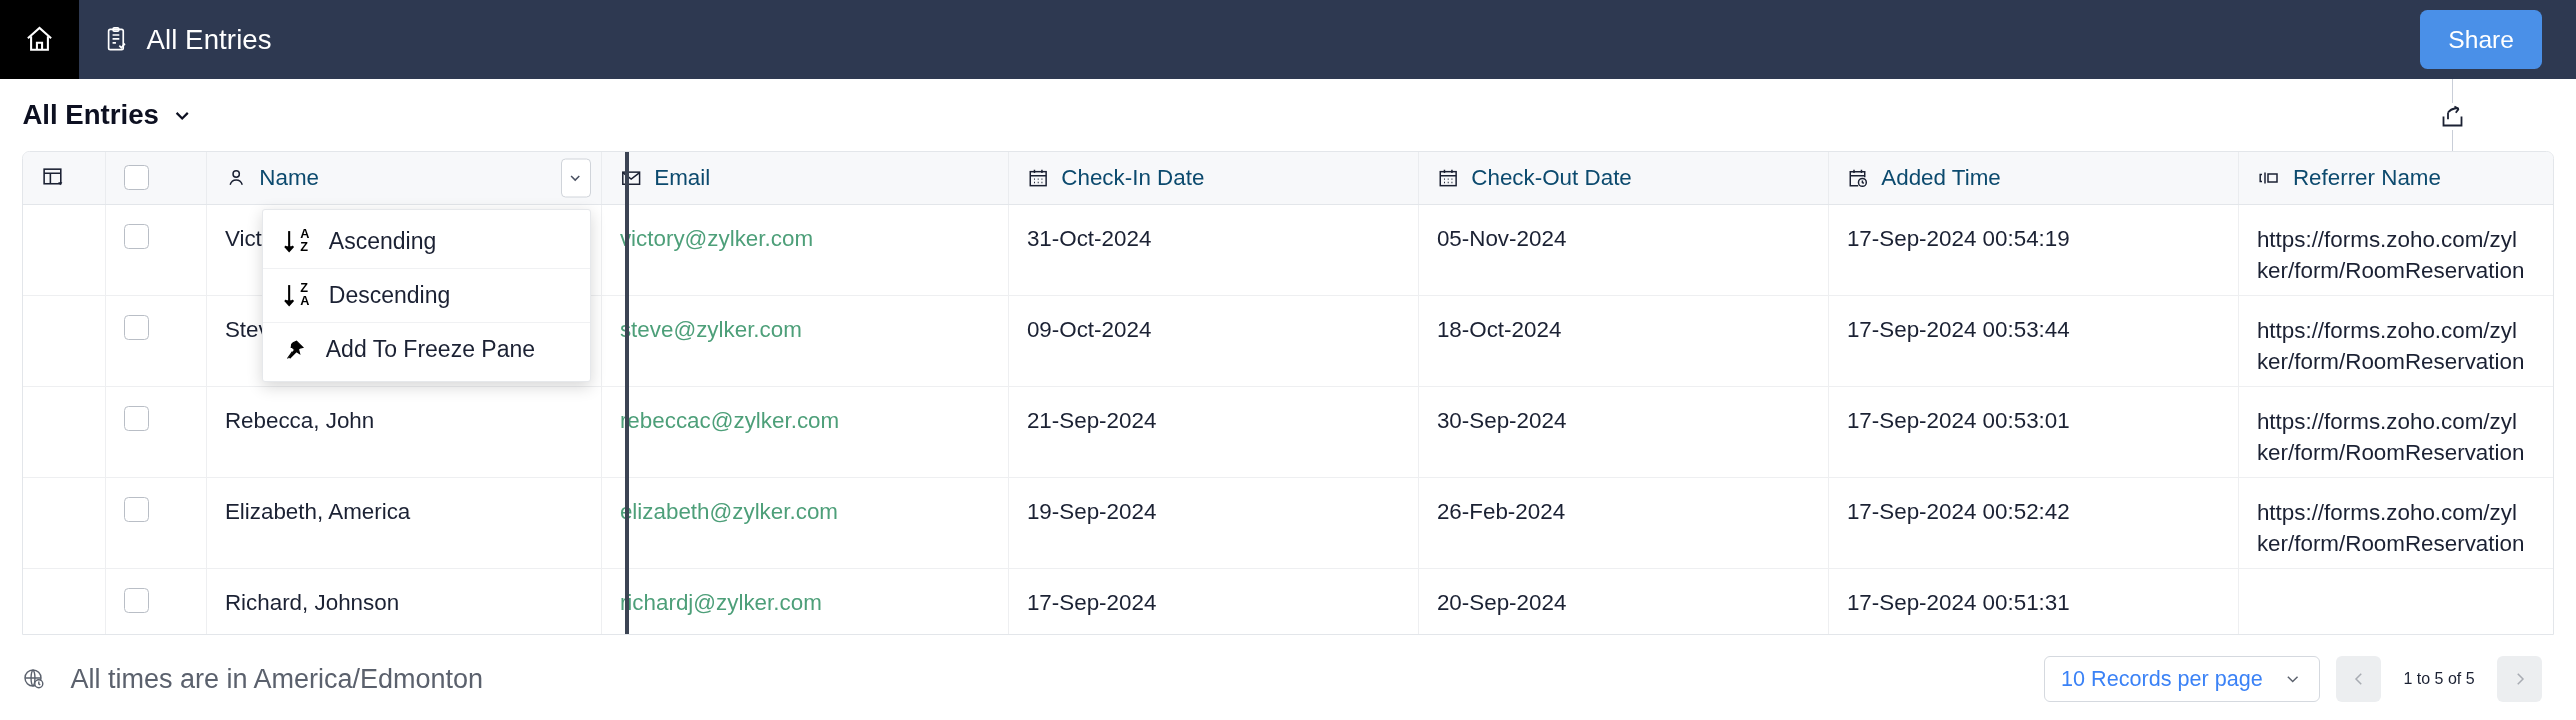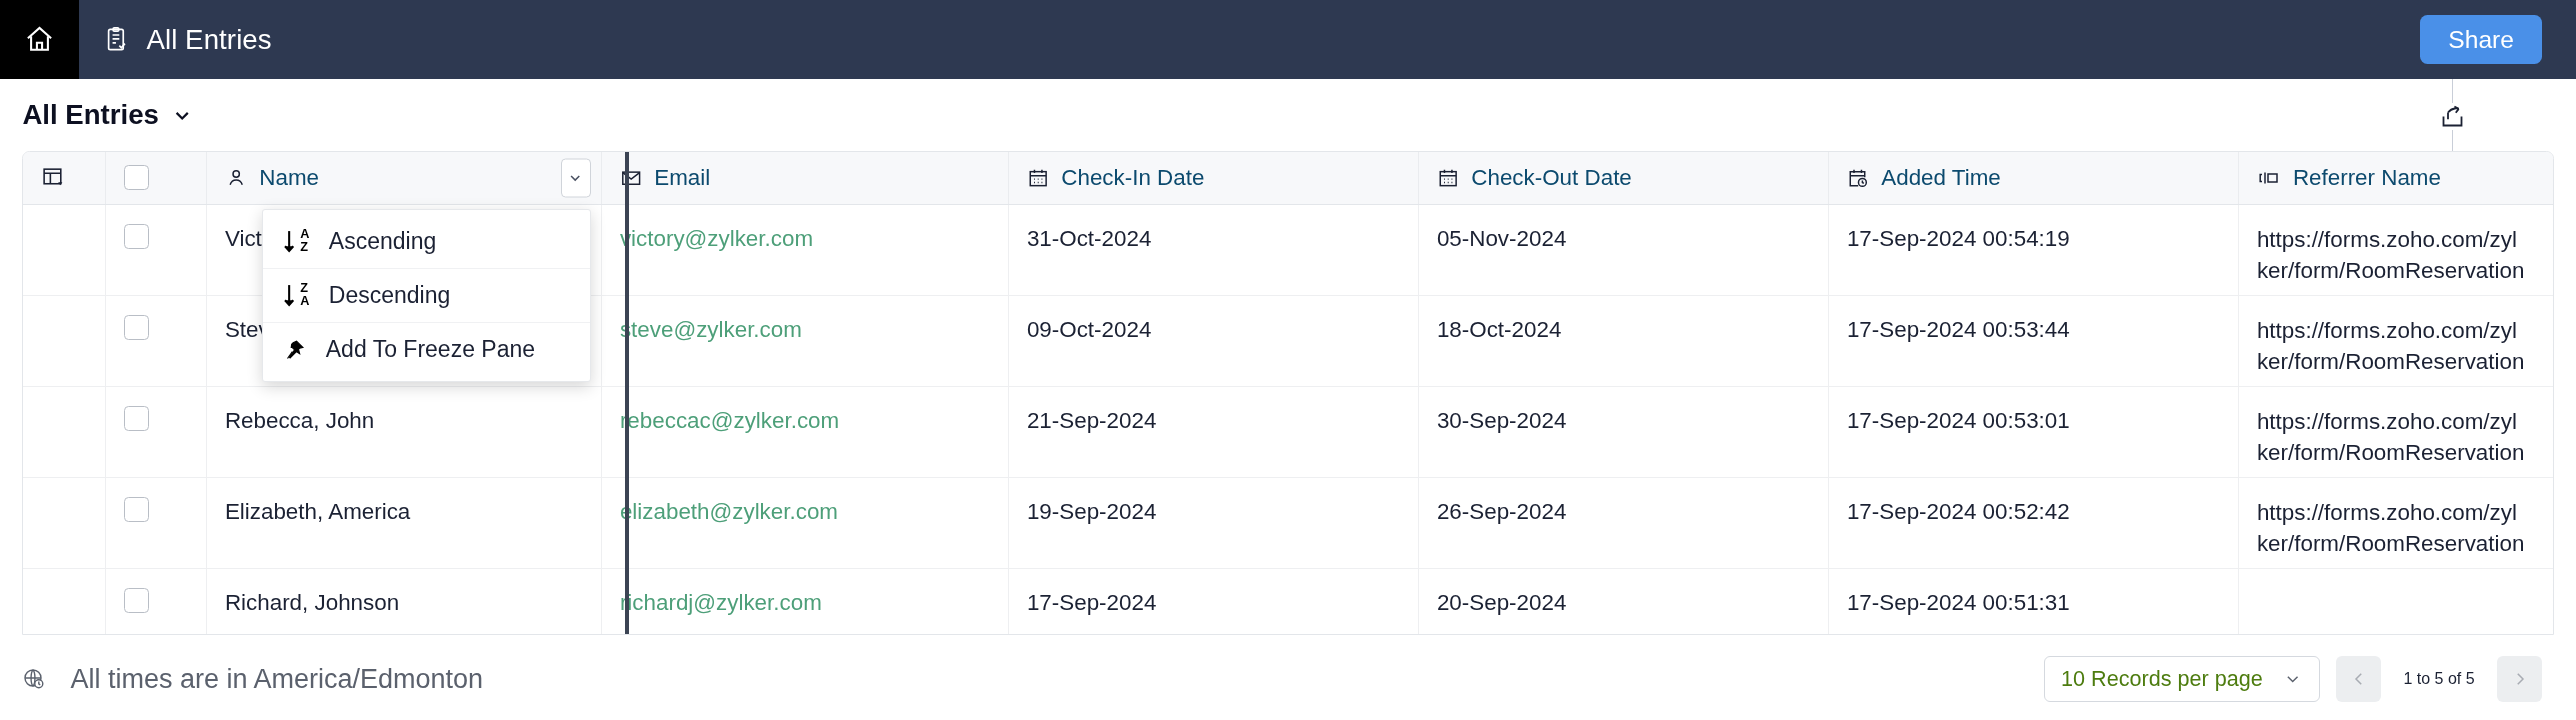--- a/index.html
+++ b/index.html
@@ -36,21 +36,21 @@
   .topbar-actions {
     margin-left: auto;
     display: flex; align-items: center; gap: 25px;
     margin-right: 34px;
   }
   .btn {
     border: none; color: #fff;
     font-size: 24.6px;
     font-family: "Liberation Sans", sans-serif;
     border-radius: 7.5px;
-    height: 49px;
+    height: 59px;
     padding: 0 28px;
     cursor: pointer;
     display: flex; align-items: center; justify-content: center;
     white-space: nowrap;
   }
   .btn-share { background: #4a90e8; }
   .btn-new   { background: #4aa183; }
 
   
   .toolbar {
@@ -206,21 +206,21 @@
     display: flex; align-items: center; gap: 24px;
     font-size: 27px; color: #5b616d;
   }
   .pager { margin-left: auto; display: flex; align-items: center; gap: 16.4px; }
   .select-box {
     border: 0.7px solid #d5d9df;
     border-radius: 6px;
     height: 46px; min-width: 276px;
     display: flex; align-items: center; justify-content: space-between;
     padding: 0 16.4px;
-    font-size: 21.6px; color: #4d7c0f;
+    font-size: 21.6px; color: #3b82f6;
     cursor: pointer; background: #fff; margin-left: 36px;
   }
   .pg-btn {
     width: 45px; height: 46px;
     background: #eceef0;
     border: none; border-radius: 6px;
     display: flex; align-items: center; justify-content: center;
     cursor: pointer;
   }
   .pg-count { font-size: 16px; color: #1b2133; padding: 0 6px; white-space: nowrap; }
@@ -468,21 +468,21 @@
         <td class="ref-cell">
             <span class="ref-text">https://forms.zoho.com/zylker/form/RoomReservationForm1/thankyou</span>
           </td>
       </tr>
       <tr>
         <td></td>
         <td><span class="chk"></span></td>
         <td>Elizabeth, America</td>
         <td><span class="email-link">elizabeth@zylker.com</span></td>
         <td>19-Sep-2024</td>
-        <td>26-Sep-2024</td>
+        <td>26-Feb-2024</td>
         <td>17-Sep-2024 00:52:42</td>
         <td class="ref-cell">
             <span class="ref-text">https://forms.zoho.com/zylker/form/RoomReservationForm1/thankyou</span>
           </td>
       </tr>
       <tr>
         <td></td>
         <td><span class="chk"></span></td>
         <td>Richard, Johnson</td>
         <td><span class="email-link">richardj@zylker.com</span></td>

